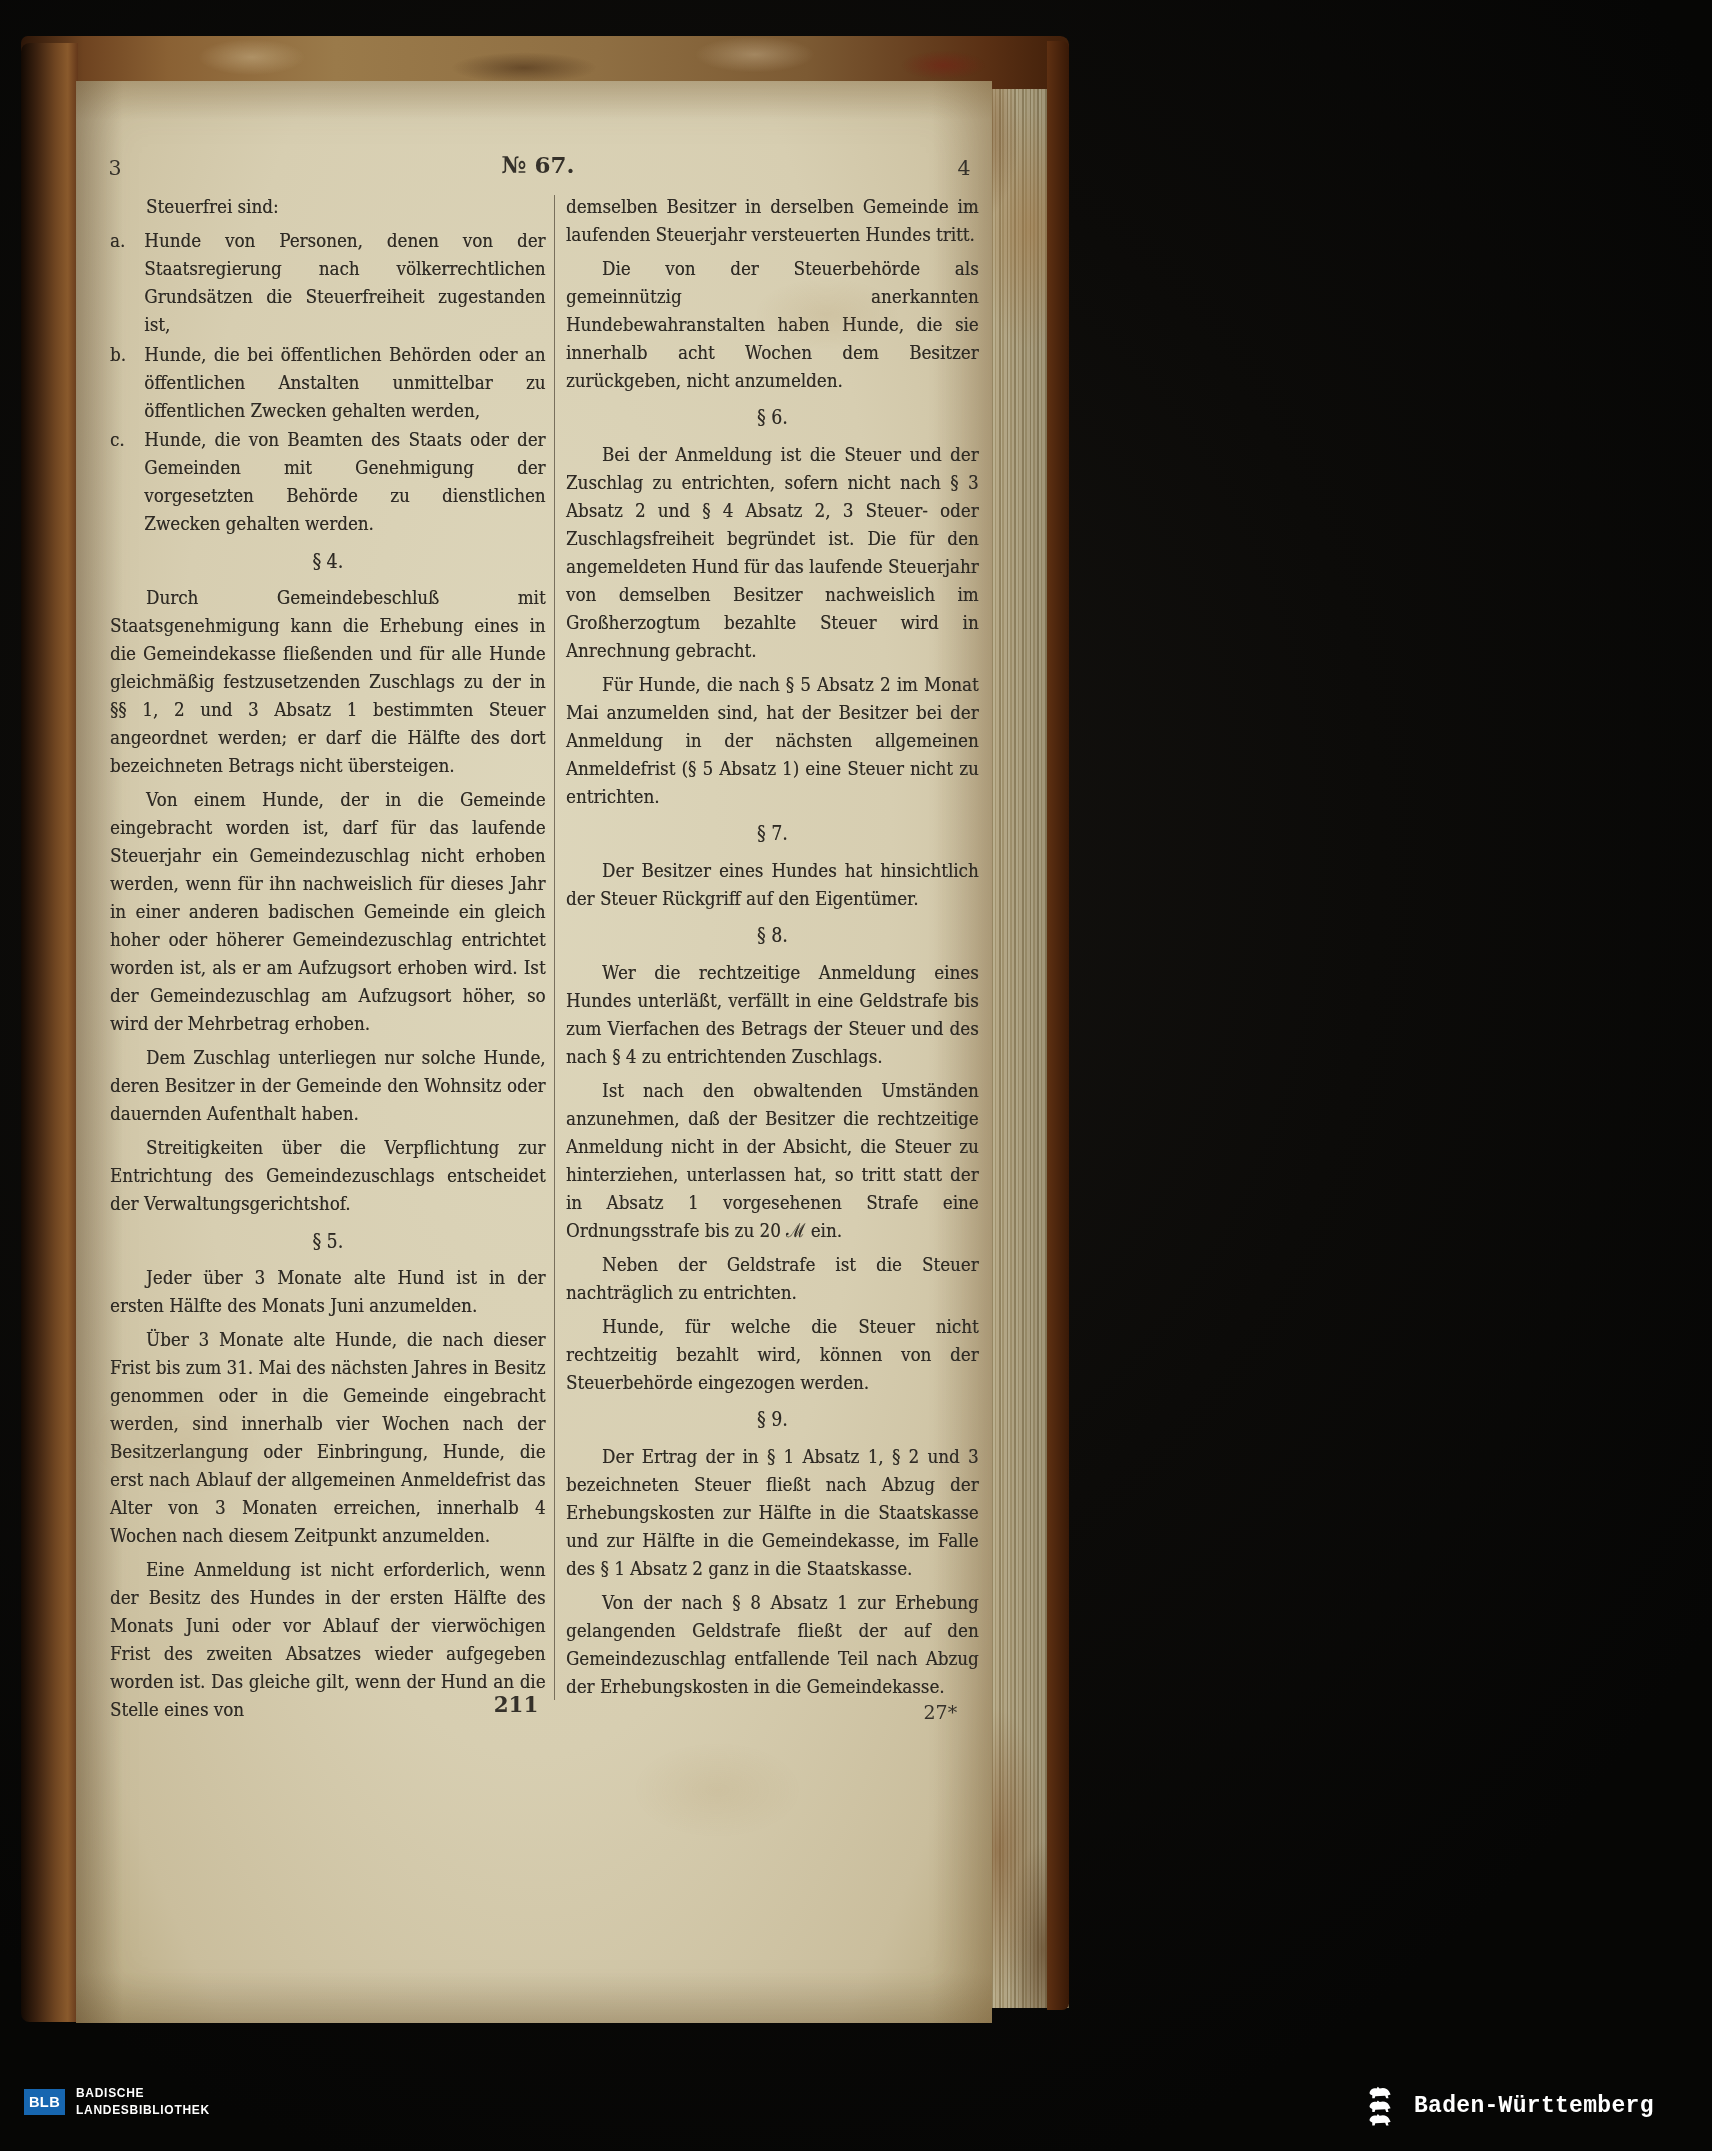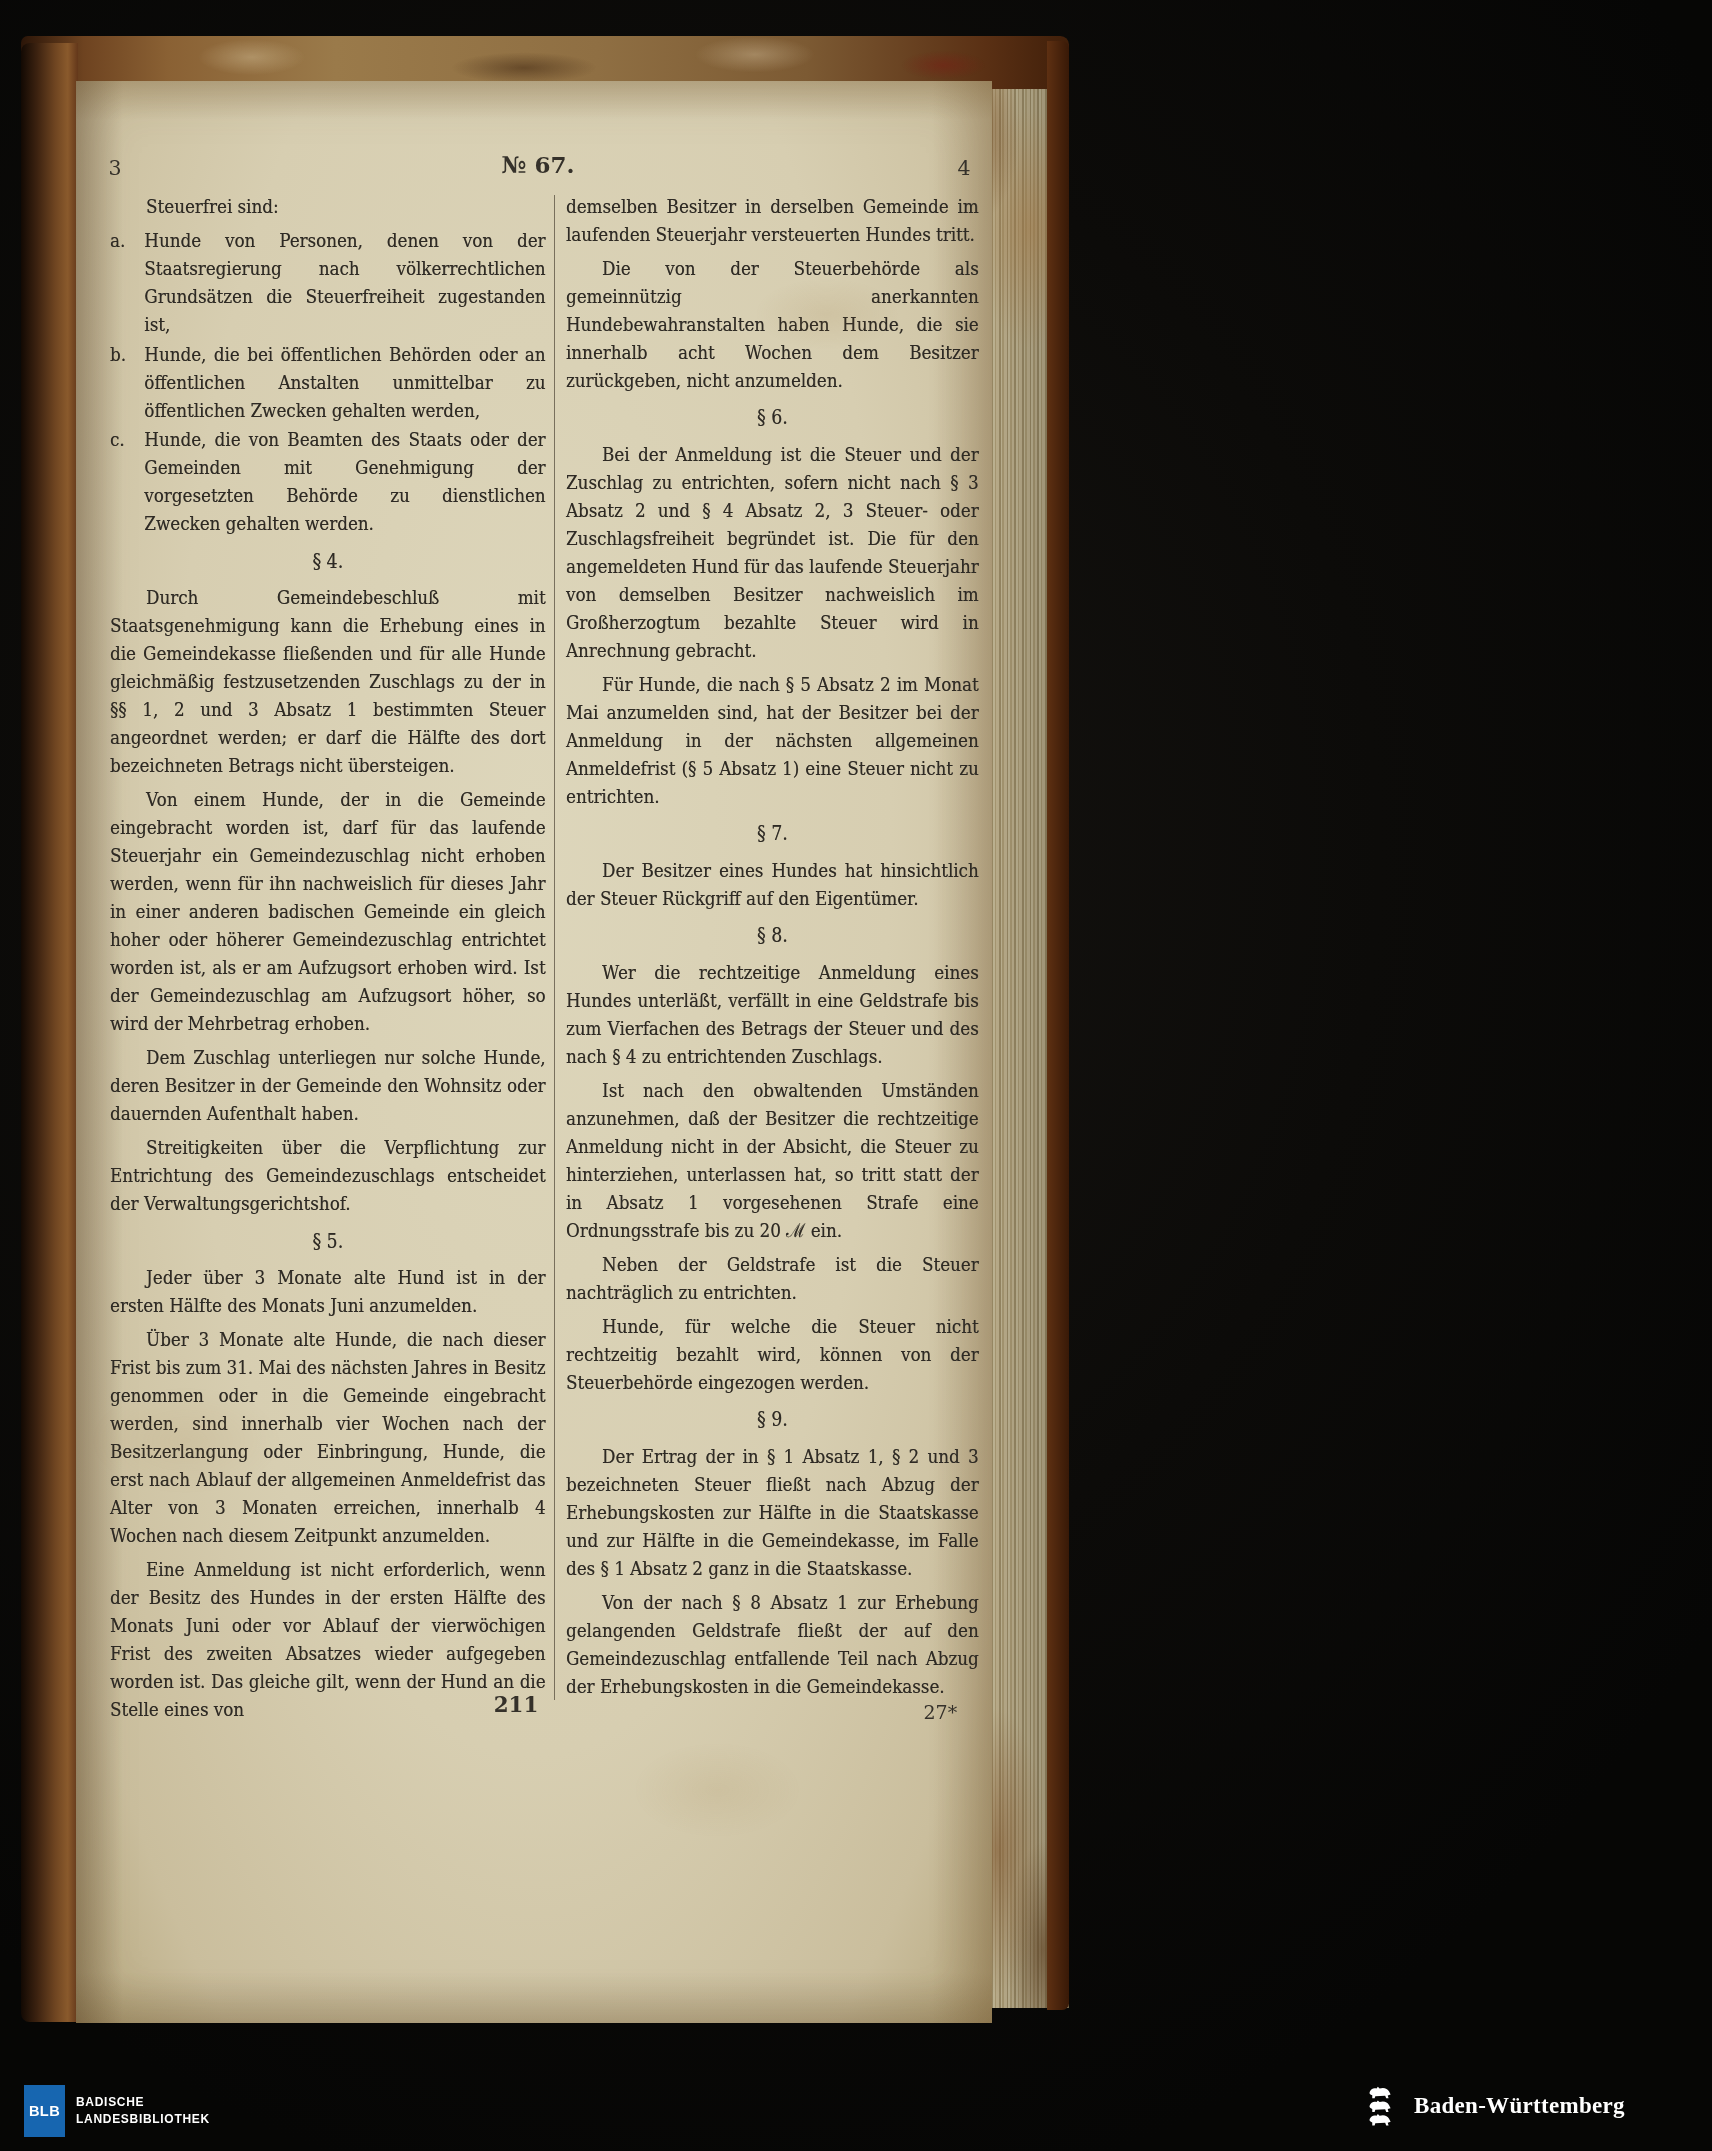--- a/index.html
+++ b/index.html
@@ -67,26 +67,26 @@
   .list-item{position:relative;padding-left:39px;margin:0 0 1.7px;text-align:justify;}
   .item-label{position:absolute;left:0;top:0;}
 
   .page-footer{position:absolute;left:0;top:1611px;width:100%;color:#35312a;}
   .ft-center{position:absolute;left:402px;top:0;width:77px;text-align:center;font-weight:bold;font-size:21.4px;}
   .ft-right{position:absolute;left:848px;top:8.6px;font-size:19px;}
 
   
   .blb{position:absolute;left:24px;top:2085px;display:flex;align-items:center;gap:11px;
        font-family:"Liberation Sans",sans-serif;z-index:5;}
-  .blb-box{width:41px;height:52px;background:#1766b0;color:#fff;font-weight:bold;font-size:14.6px;
+  .blb-box{width:41px;height:26px;background:#1766b0;color:#fff;font-weight:bold;font-size:14.6px;
        display:flex;align-items:center;justify-content:center;letter-spacing:0.4px;}
   .blb-text{color:#fff;font-size:12px;font-weight:bold;line-height:17px;letter-spacing:0.7px;}
 
   .bw{position:absolute;left:1368px;top:2085px;display:flex;align-items:center;gap:12px;color:#fff;
-      font-family:Liberation Serif, serif;z-index:5;}
+      font-family:Liberation Mono, monospace;z-index:5;}
   .bw-label{font-size:23px;font-weight:bold;letter-spacing:0.3px;}
   .bw-icon svg{display:block;}
 </style>
 </head>
 <body>
 
 <div class="stage">
 
   <div class="book">
     <div class="book-top"></div>

